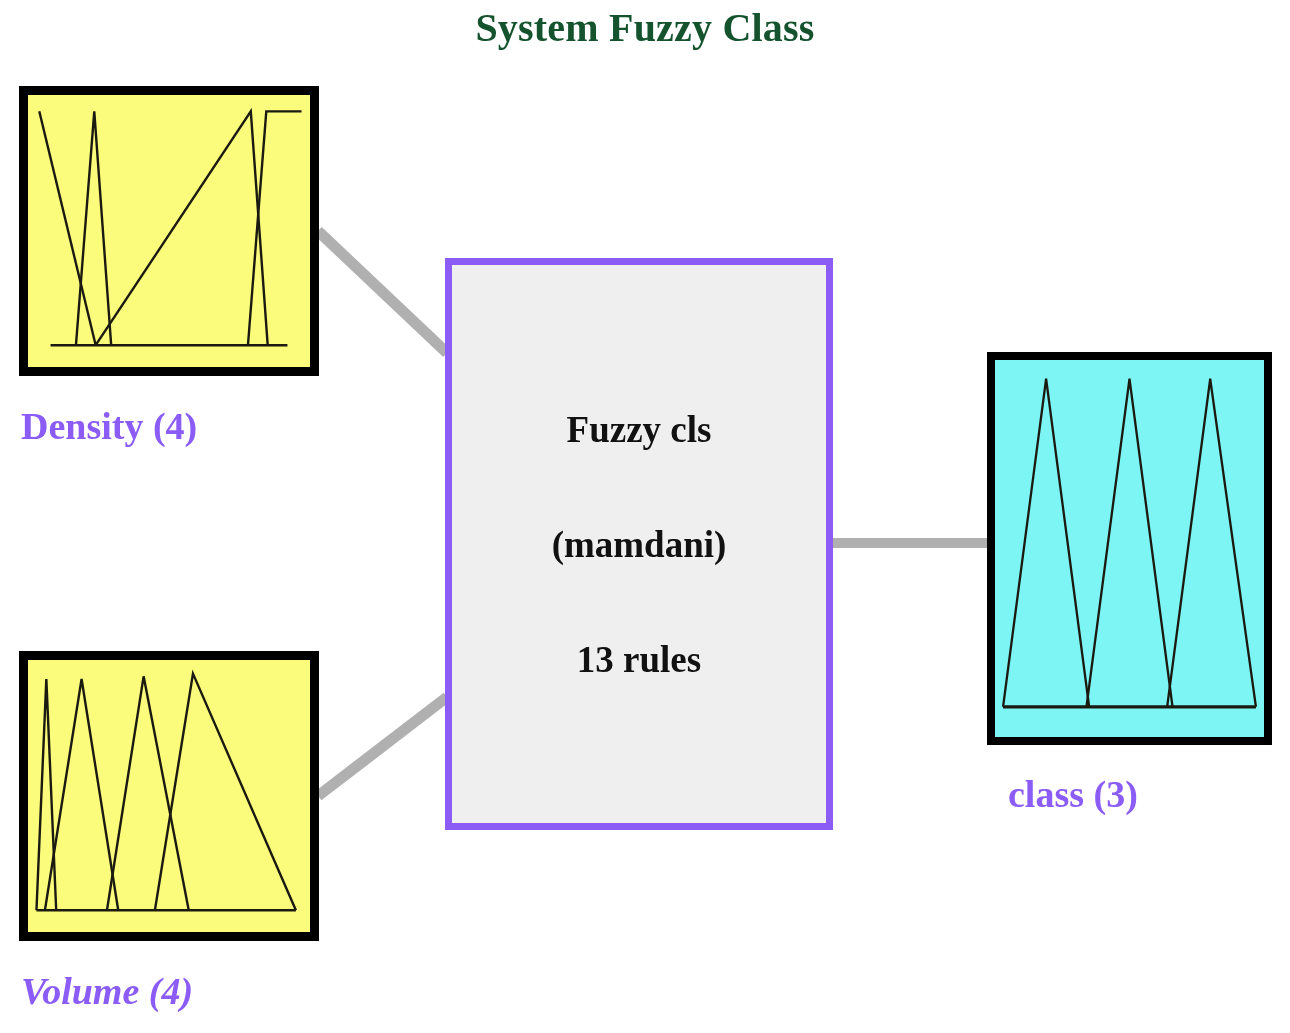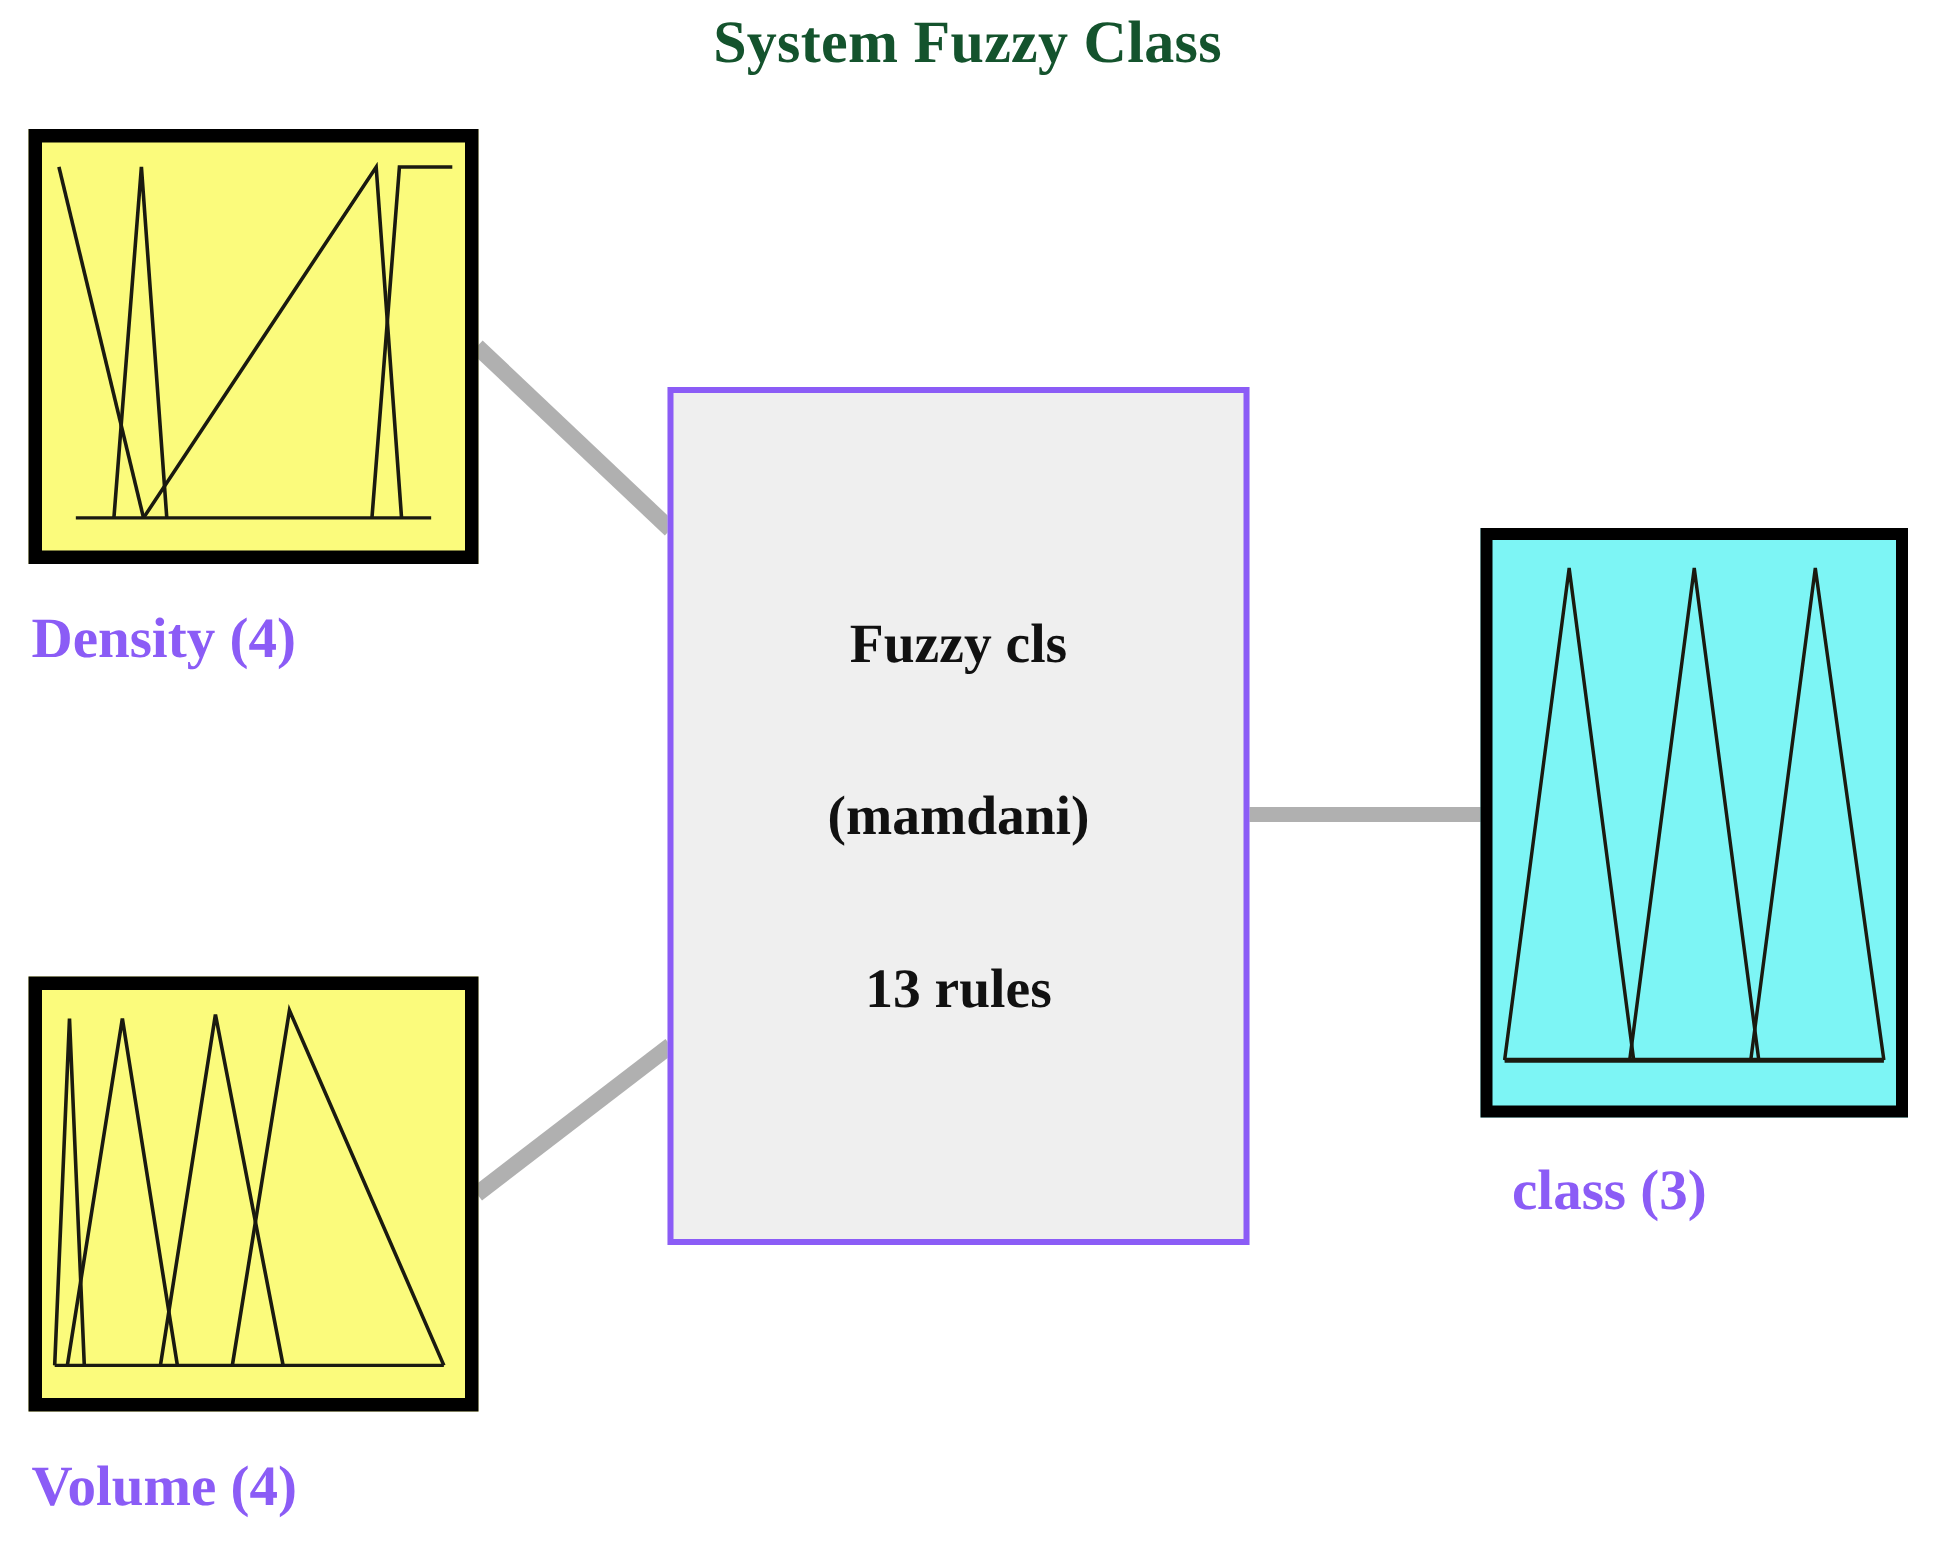--- a/index.html
+++ b/index.html
@@ -57,21 +57,21 @@
     font-size: 38px;
     font-weight: bold;
     color: #8b5cf6;
     white-space: nowrap;
   }
 
   
   #system-box {
     position: absolute;
     box-sizing: border-box;
-    border: 4px solid #8b5cf6;
+    border: 7px solid #8b5cf6;
     background: #efefef;
     display: flex;
     flex-direction: column;
     align-items: center;
     justify-content: center;
   }
   .system-line {
     font-size: 37px;
     font-weight: bold;
     color: #111111;
@@ -121,21 +121,21 @@
     <svg class="mf-svg" viewBox="0 0 100 100" preserveAspectRatio="none">
       <g fill="none" stroke="#1a1a10" stroke-width="0.85" vector-effect="non-scaling-stroke" stroke-linejoin="miter" stroke-linecap="butt">
         <polyline points="3,92 6.5,7 10,92"></polyline>
         <polyline points="6,92 19,7 32,92"></polyline>
         <polyline points="28,92 41,6 57,92"></polyline>
         <polyline points="45,92 58.5,5 95,92"></polyline>
         <line x1="3" y1="92" x2="95" y2="92"></line>
       </g>
     </svg>
   </div>
-  <div class="node-caption" style="left:21px; top:969px;">Volume (4)</div>
+  <div class="node-caption" style="left:21px; top:969px;font-style:italic;">Volume (4)</div>
 
   <div id="system-box" style="left:445px; top:258px; width:388px; height:572px;">
     <div class="system-line">Fuzzy cls</div>
     <div class="system-line">(mamdani)</div>
     <div class="system-line">13 rules</div>
   </div>
 
   <div class="node-box" id="class-box" style="left:987px; top:352px; width:285px; height:393px; background:#7df5f5;">
     <svg class="mf-svg" viewBox="0 0 100 100" preserveAspectRatio="none">
       <g fill="none" stroke="#1a1a10" stroke-width="0.85" vector-effect="non-scaling-stroke" stroke-linejoin="miter" stroke-linecap="butt">

